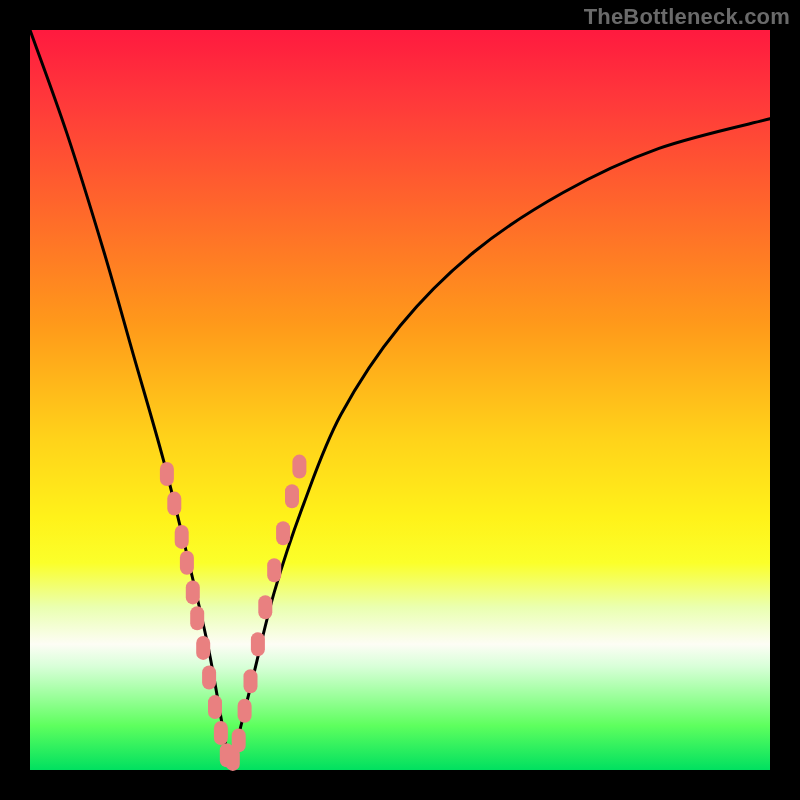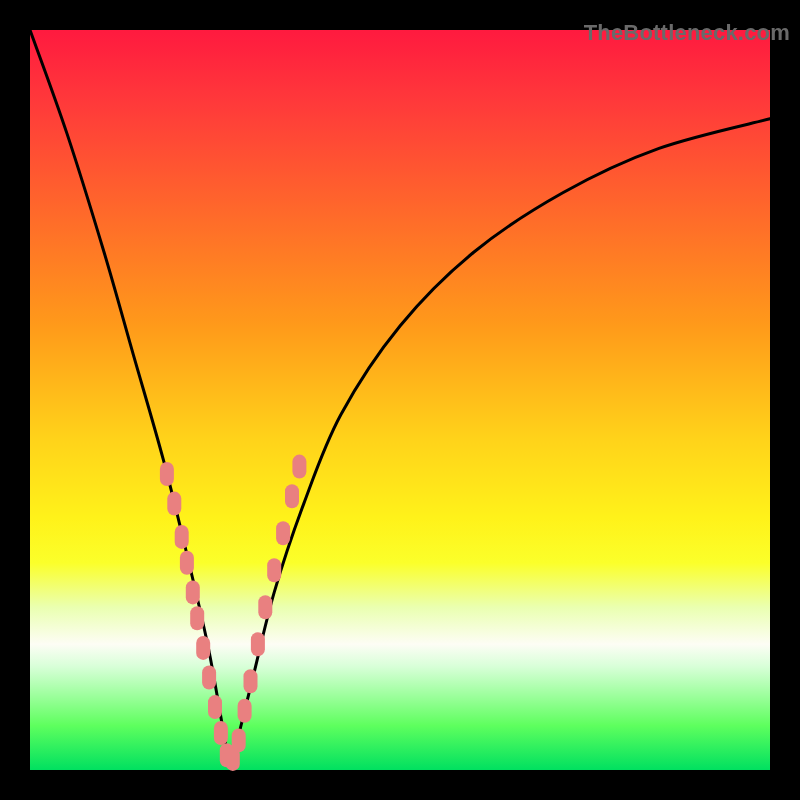--- a/index.html
+++ b/index.html
@@ -36,21 +36,21 @@
       #eaffb0 78%,
       #fdfdf5 83%,
       #d8ffd8 86%,
       #9cff9c 90%,
       #5eff5e 94%,
       #00e060 100%
     );
   }
   .watermark {
     position: absolute;
-    top: 20px;
+    top: 4px;
     right: 10px;
     color: #6a6a6a;
     font-size: 22px;
     font-weight: 600;
     letter-spacing: 0.2px;
     margin-left: 12px;
   }
   svg.curve {
     position: absolute;
     left: 0;

